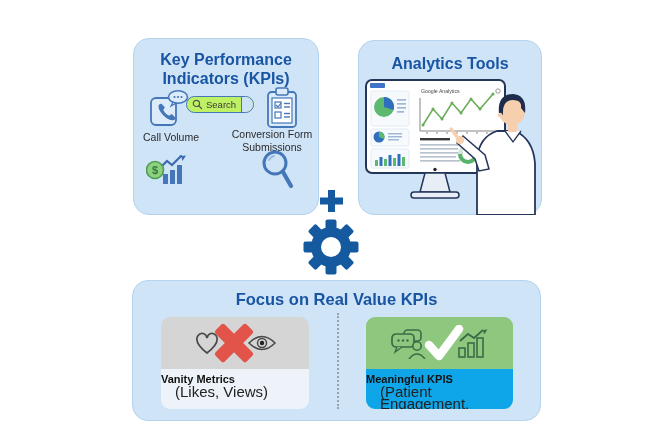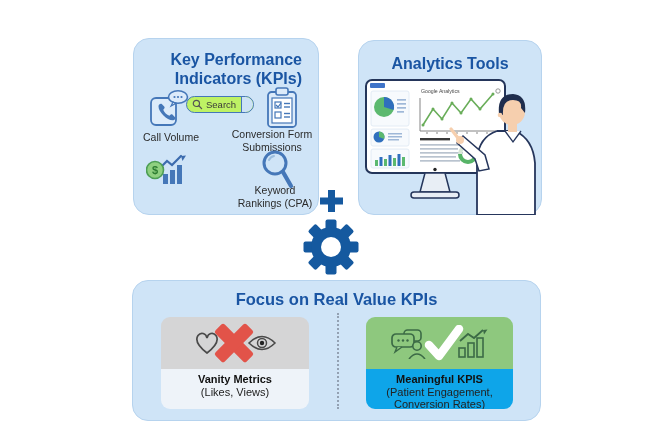--- a/index.html
+++ b/index.html
@@ -10,40 +10,40 @@
   .panel{
     position:absolute;background:#cfe4f7;border:1px solid #b6d3ee;border-radius:16px;
   }
   #kpi-box{left:133px;top:38px;width:184px;height:175px;}
   #analytics-box{left:358px;top:40px;width:182px;height:173px;}
   #focus-box{left:132px;top:280px;width:407px;height:139px;}
   .panel-title{
     position:absolute;left:0;right:0;text-align:center;
     color:#1a55a3;font-weight:bold;font-size:16px;line-height:19px;
   }
-  #kpi-box .panel-title{top:11px;padding:0 16px;text-align:right;}
+  #kpi-box .panel-title{top:11px;padding:0 16px;}
   #analytics-box .panel-title{top:13px;}
   #focus-box .panel-title{top:9px;font-size:16.5px;}
   .abs{position:absolute;}
   .icon-label{
     position:absolute;text-align:center;font-size:10.5px;line-height:12.5px;color:#2b2b2b;
   }
   
   .search-pill{
     position:absolute;display:flex;align-items:center;
     border:1.6px solid #4577b8;border-radius:9px;background:#bef264;overflow:hidden;
   }
   .search-pill .txt{font-size:9.5px;color:#3a3a3a;margin-left:3px;flex:1;}
   .search-pill .cap{width:11px;align-self:stretch;background:#cde2f6;border-left:1.6px solid #4577b8;border-radius:0 7px 7px 0;}
   
   .sub-card{position:absolute;width:148px;height:92px;border-radius:9px;overflow:hidden;}
   .sub-card .icon-zone{height:52px;display:flex;align-items:center;justify-content:center;}
-  .sub-card .text-zone{height:40px;text-align:center;padding-top:4px;box-sizing:border-box;}
+  .sub-card .text-zone{height:40px;padding-top:4px;box-sizing:border-box;}
   .sub-card .card-title{font-size:11px;font-weight:bold;color:#111;line-height:13px;}
-  .sub-card .card-sub{font-size:11px;color:#222;line-height:12px;padding:0 6px;}
+  .sub-card .card-sub{font-size:15px;color:#222;line-height:12px;padding:0 14px;}
   #vanity-card{left:28px;top:36px;}
   #vanity-card .icon-zone{background:#d5d5d6;}
   #vanity-card .text-zone{background:#eef3f9;}
   #meaningful-card{left:233px;top:36px;width:147px;}
   #meaningful-card .icon-zone{background:#8ec87e;}
   #meaningful-card .text-zone{background:#0ea5e9;}
   .dotted-divider{
     position:absolute;left:204px;top:32px;height:96px;width:0;
     border-left:2px dotted #93a1b3;
   }
@@ -110,21 +110,20 @@
     </div>
 
     <div class="abs" style="left:126px;top:110px;">
       <svg width="36" height="42" viewBox="0 0 36 42">
         <circle cx="15" cy="14" r="11" fill="none" stroke="#4577b8" stroke-width="3"></circle>
         <line x1="23" y1="23" x2="31" y2="37" stroke="#4577b8" stroke-width="4.2" stroke-linecap="round"></line>
         <path d="M9 11 a7 7 0 0 1 5 -4" fill="none" stroke="#9cbede" stroke-width="2" stroke-linecap="round"></path>
       </svg>
     </div>
 
-    <div class="icon-label" style="left:98px;top:145px;width:86px;">Keyword Rankings (CPA)</div>
   </div>
 
   <div class="panel" id="analytics-box">
     <div class="panel-title">Analytics Tools</div>
 
     <div class="abs" style="left:6px;top:38px;">
       <svg width="172" height="136" viewBox="0 0 172 136">
 
         <g>
           <rect x="1" y="1" width="139" height="93" rx="6" fill="#ffffff" stroke="#24355a" stroke-width="2"></rect>

